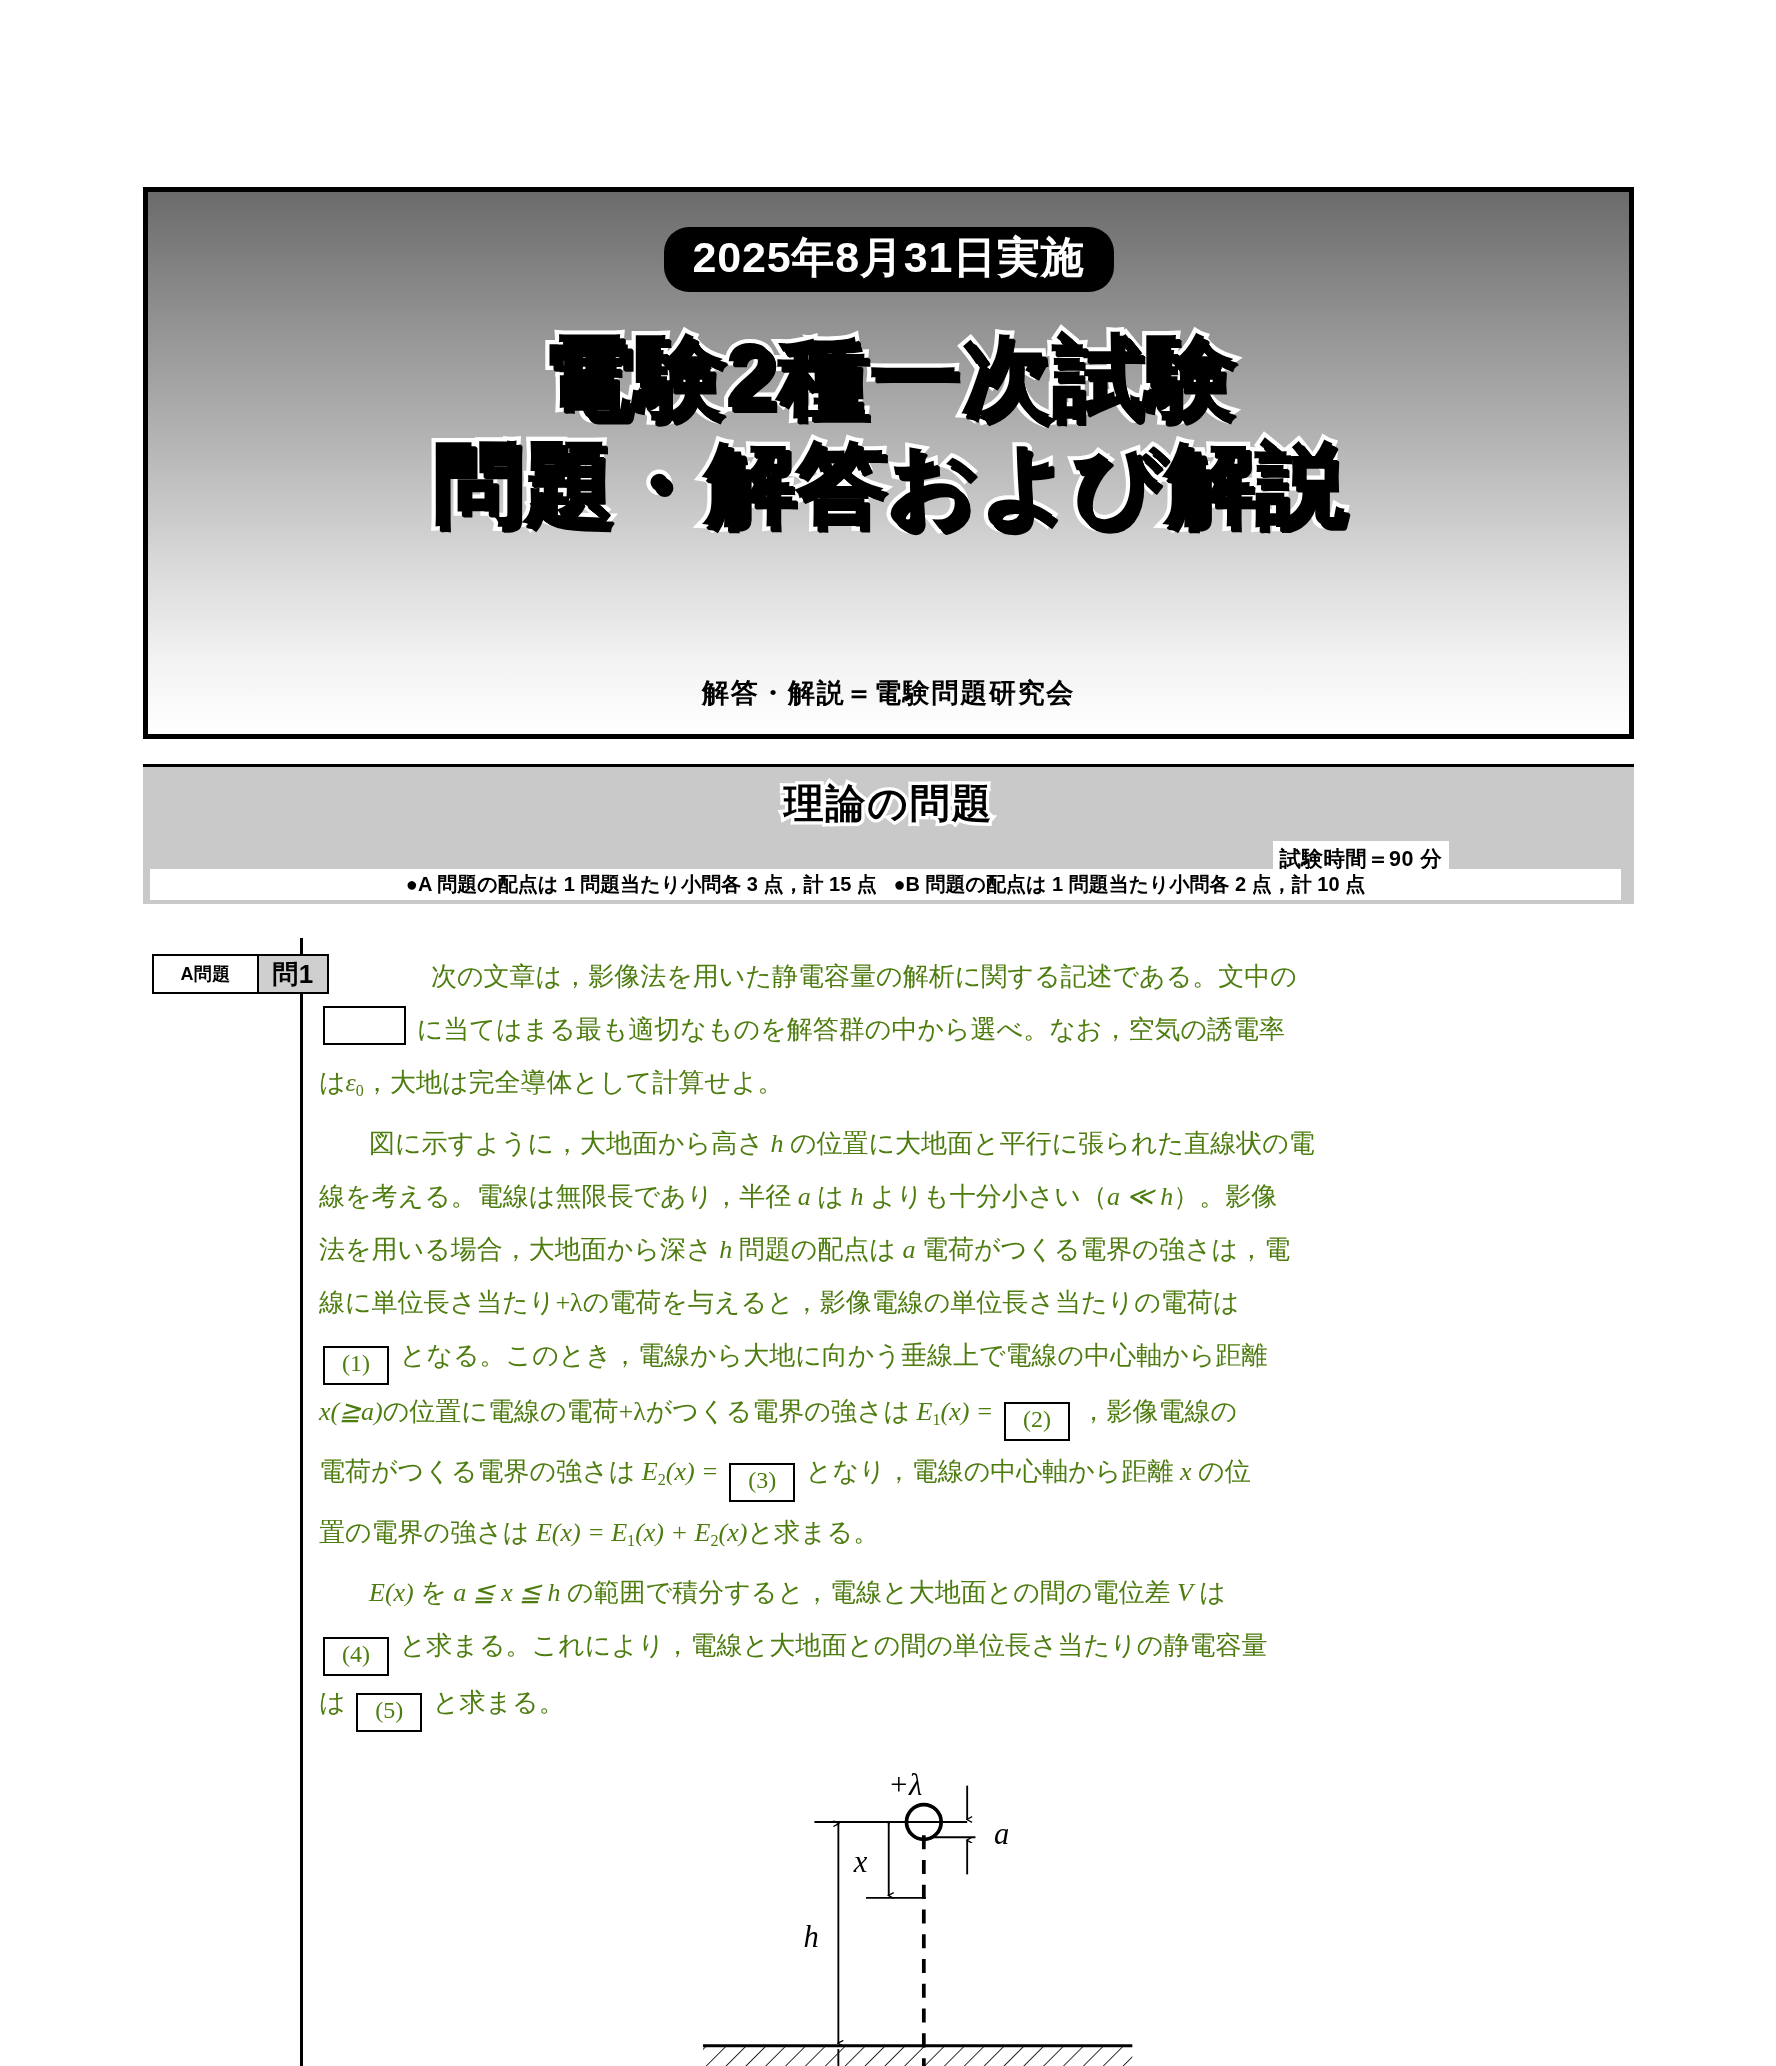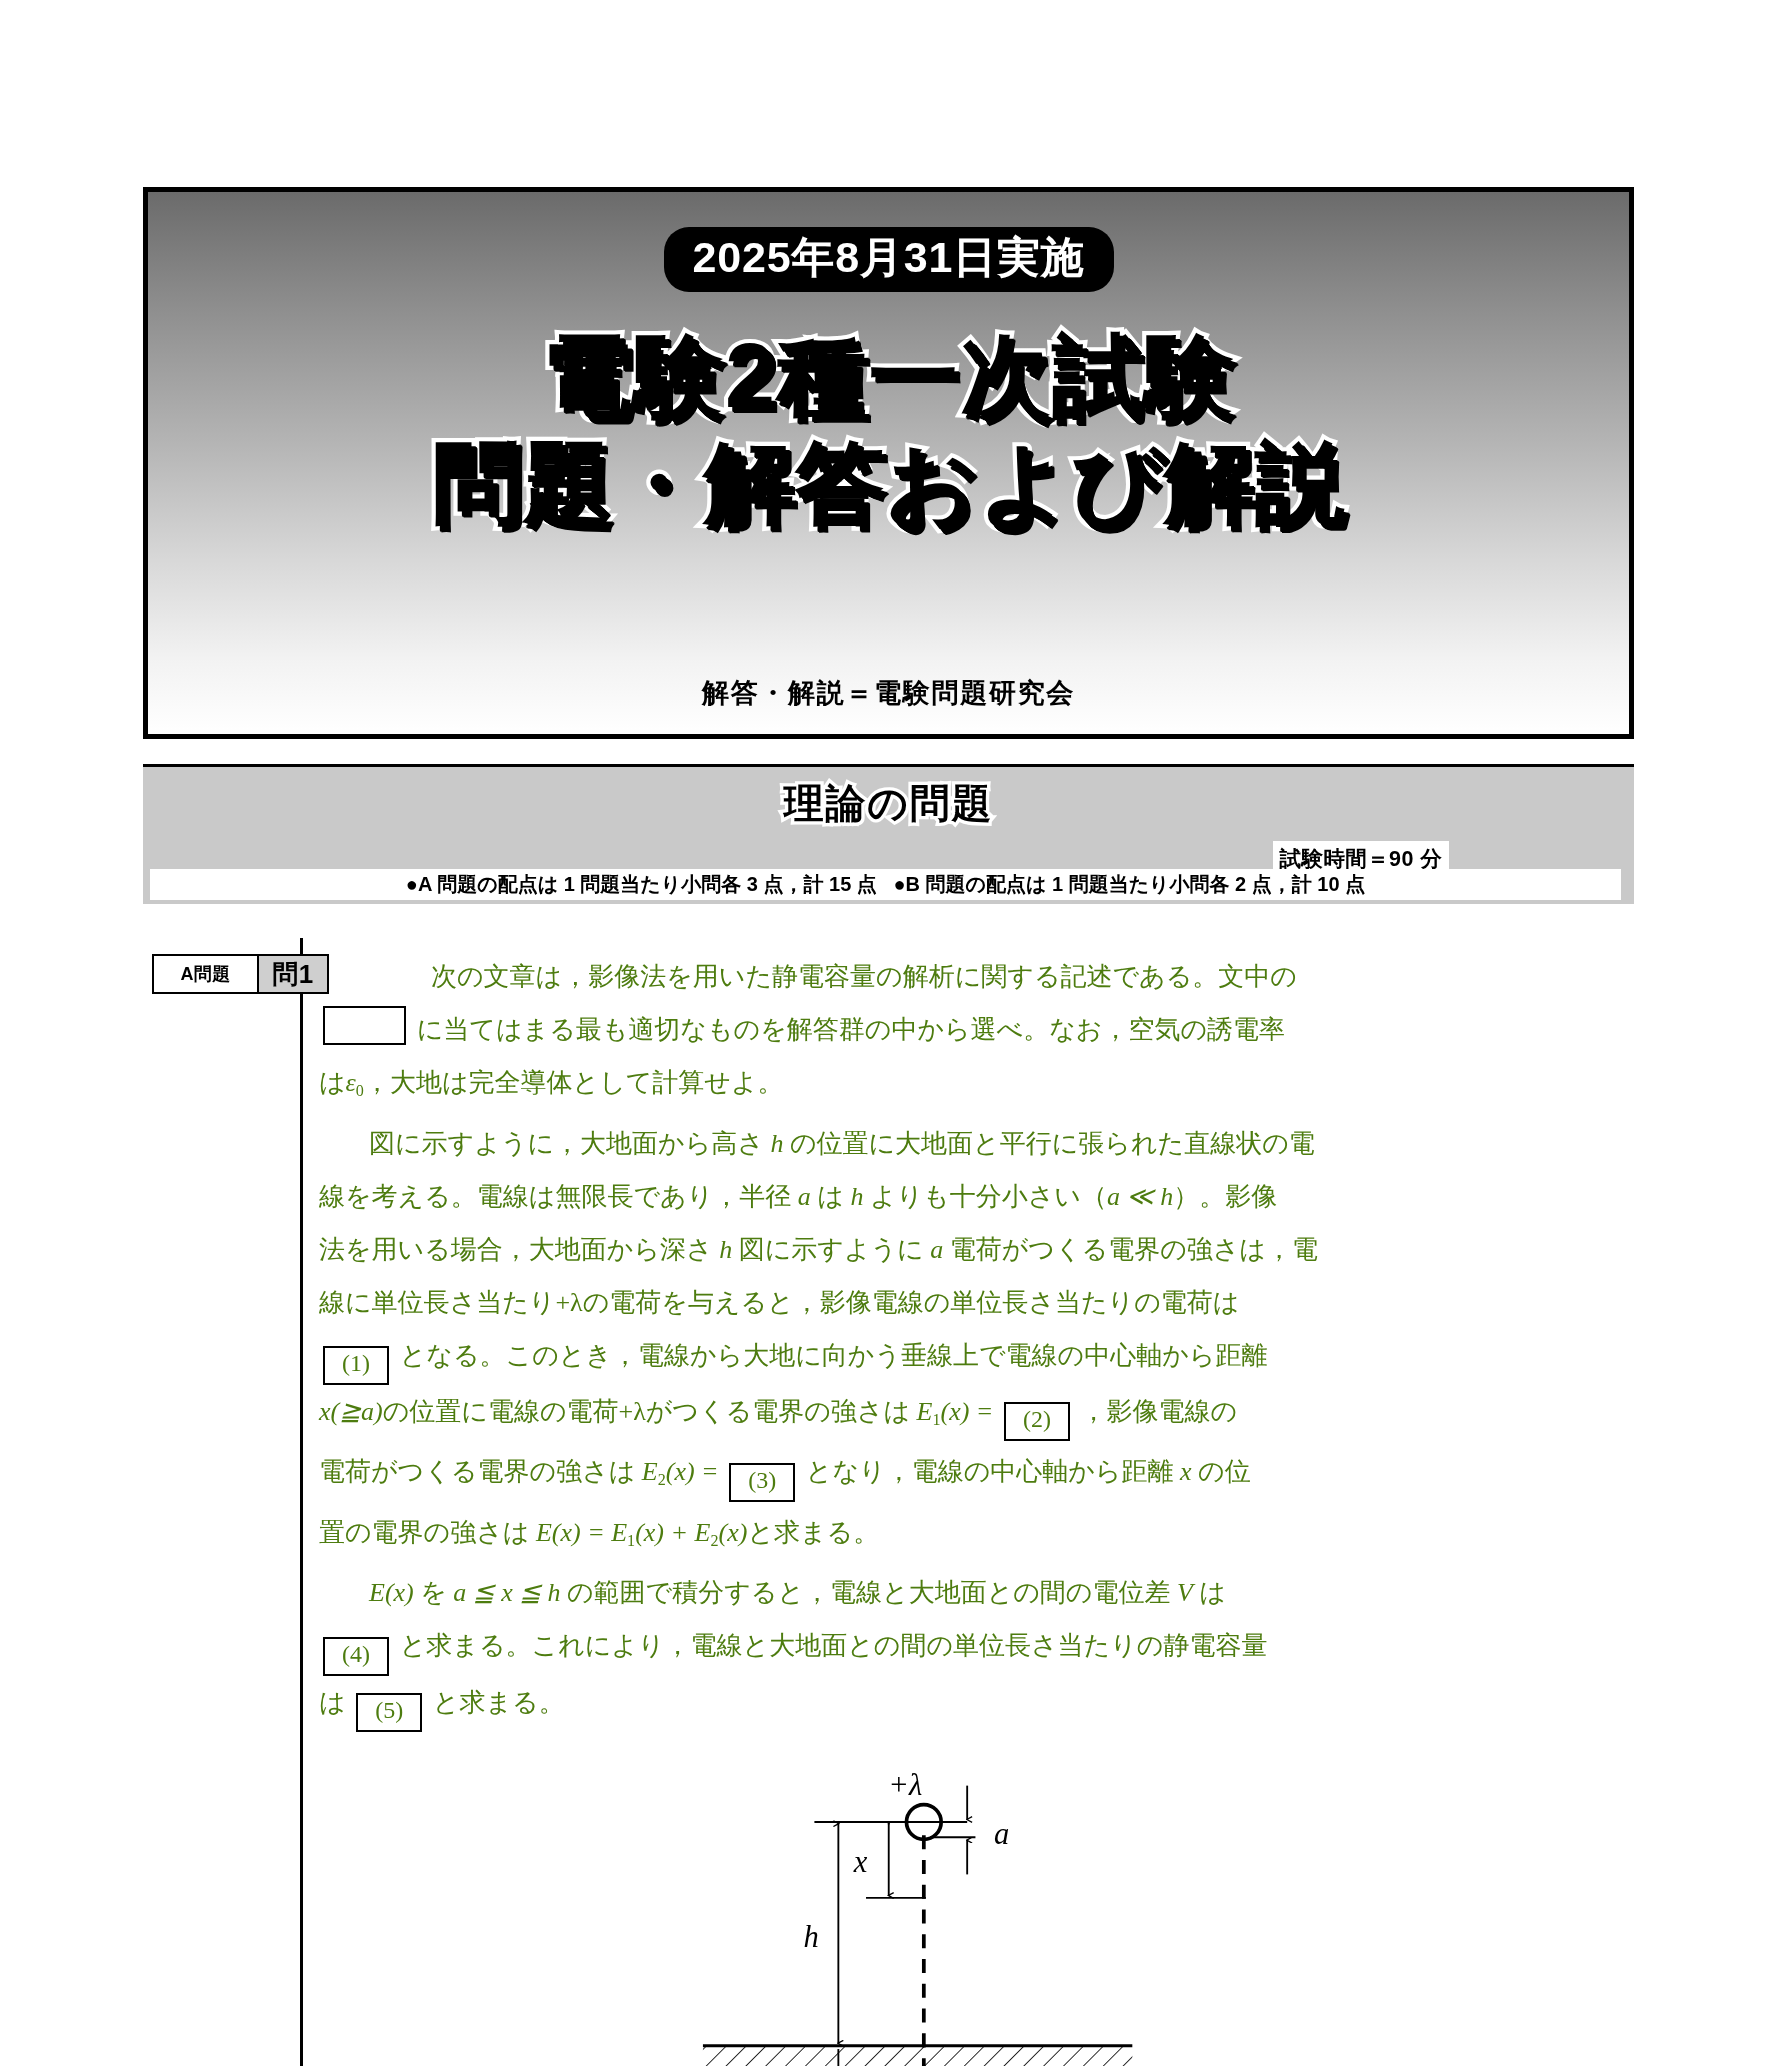--- a/index.html
+++ b/index.html
@@ -163,21 +163,21 @@
       <span>線を考える。電線は無限長であり，半径</span>
       <span class="mi">a</span>
       <span>は</span>
       <span class="mi">h</span>
       <span>よりも十分小さい（</span><span class="mi">a ≪ h</span><span>）。影像</span>
     </p>
 
     <p>
       <span>法を用いる場合，大地面から深さ</span>
       <span class="mi">h</span>
-      <span>図に示すように</span>
+      <span>問題の配点は</span>
       <span class="mi">a</span>
       <span>電荷がつくる電界の強さは，電</span>
     </p>
 
     <p>
       <span>線に単位長さ当たり+λの電荷を与えると，影像電線の単位長さ当たりの電荷は</span>
     </p>
 
     <p>
       <span class="blank">(1)</span>

